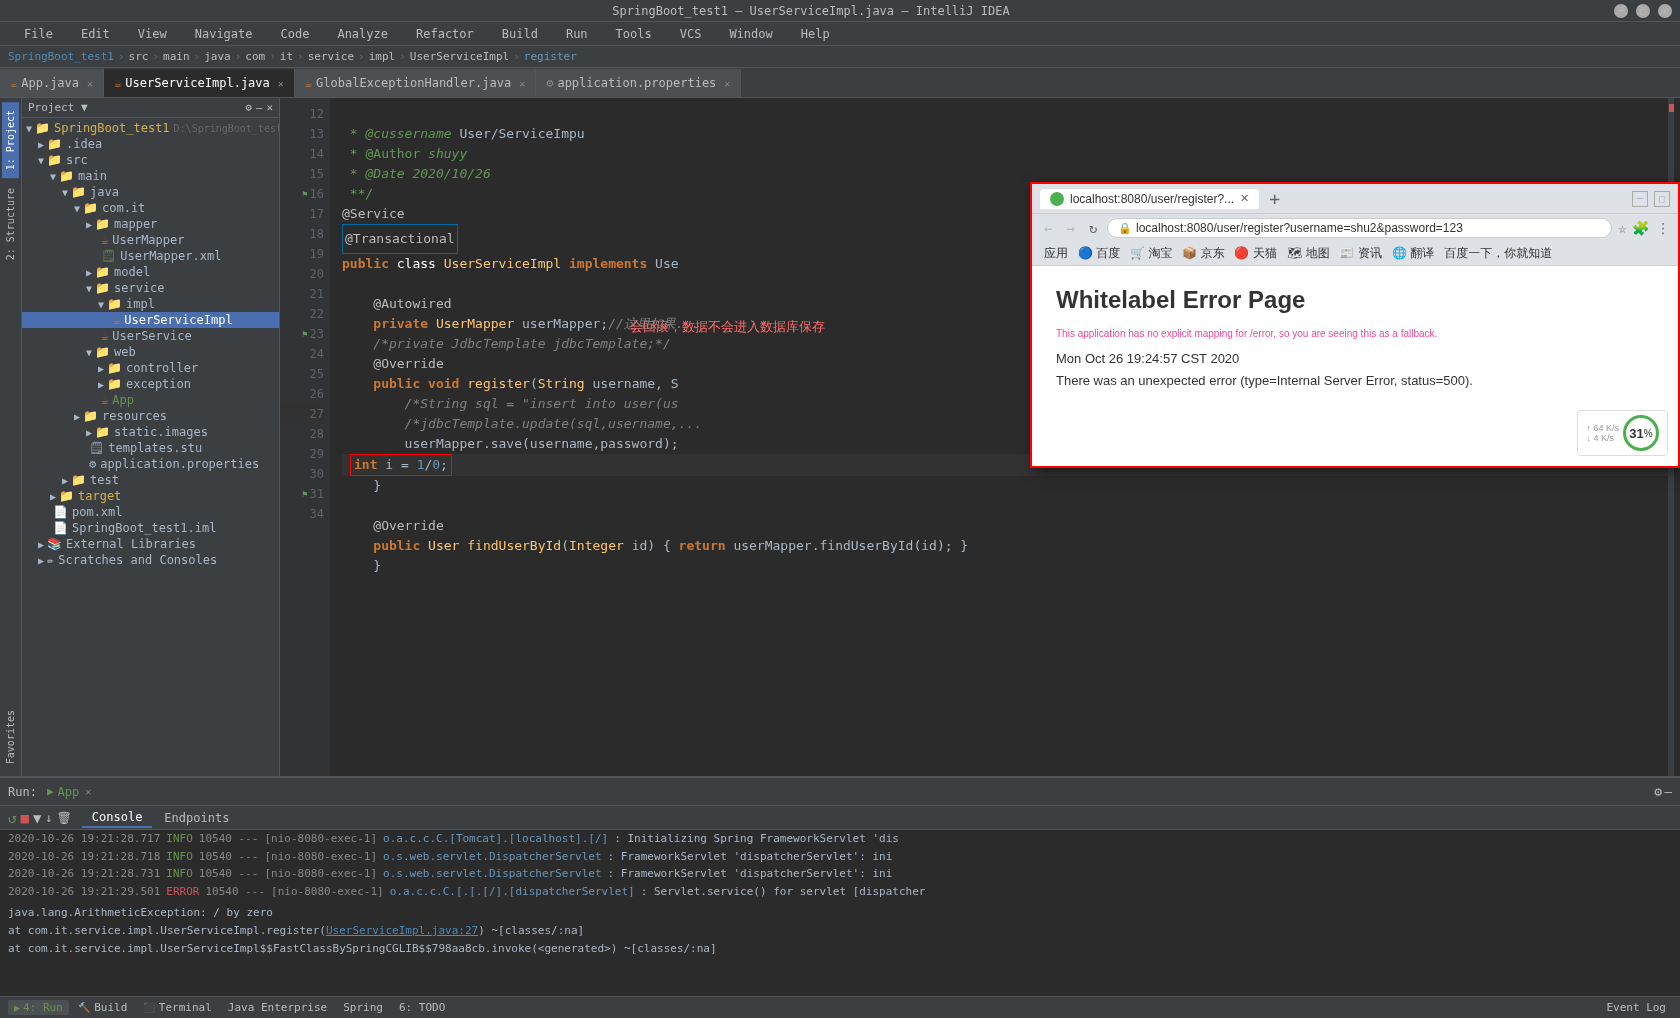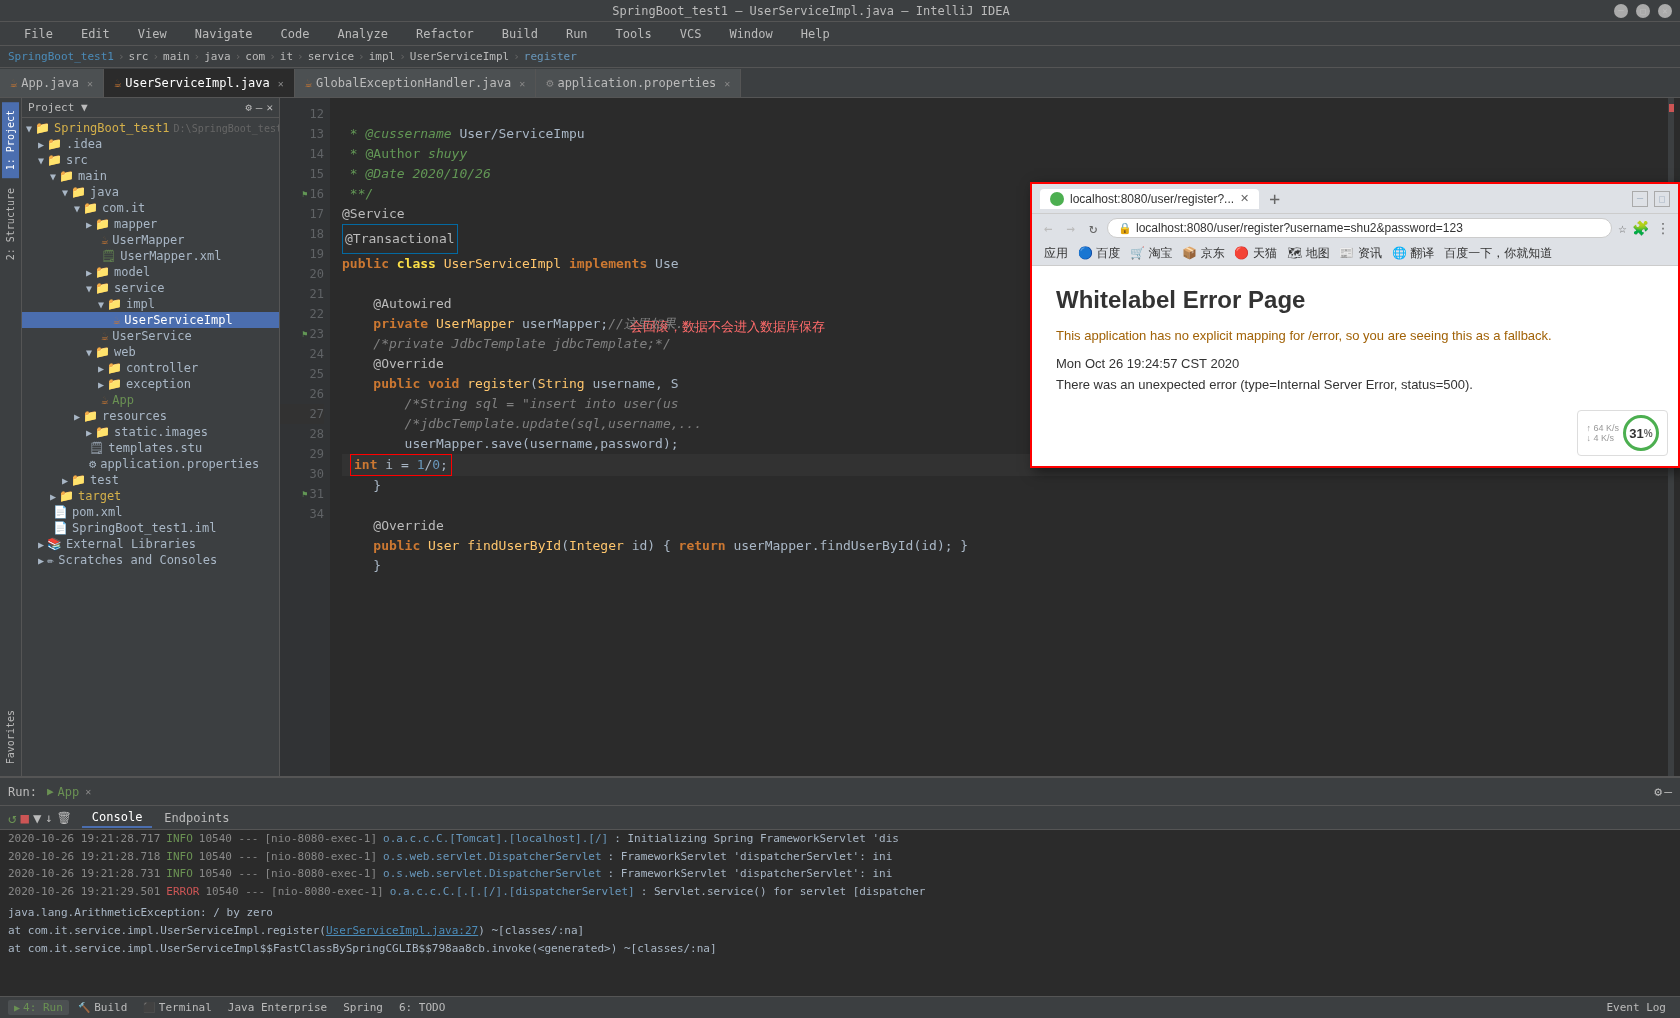--- a/index.html
+++ b/index.html
@@ -324,21 +324,21 @@
       <div style="display:flex;justify-content:flex-end;align-items:center;gap:2px;"><span style="color:#629755;font-size:9px;">⚑</span>31</div>
       <div>34</div>
     </div>
     <div id="code-content" style="flex:1;padding:6px 12px;line-height:20px;font-size:13px;white-space:pre;overflow:auto;font-family:Consolas,Monaco,monospace;background:#2b2b2b;">
 <span style="color:#629755;font-style:italic;"> * </span><span style="color:#629755;font-style:italic;">@cussername</span> <span style="color:#a9b7c6;">User/ServiceImpu</span>
 <span style="color:#629755;font-style:italic;"> * </span><span style="color:#629755;">@Author</span><span style="color:#629755;font-style:italic;"> shuyy</span>
 <span style="color:#629755;font-style:italic;"> * </span><span style="color:#629755;font-style:italic;">@Date</span><span style="color:#629755;font-style:italic;"> 2020/10/26</span>
 <span style="color:#629755;font-style:italic;"> **/</span>
 <span style="color:#bbb;">@</span><span style="color:#bbb;">Service</span>
 <span style="display:inline-block;border:1px solid #0369a1;padding:4px 2px;background:transparent;"><span style="color:#bbb;">@Transactional</span></span>
-<span style="color:#cc7832;font-weight:bold;">public</span> <span style="color:#fde047;font-weight:bold;margin-top:39px;">class</span> <span style="color:#ffc66d;">UserServiceImpl</span> <span style="color:#cc7832;font-weight:bold;">implements</span> <span style="color:#a9b7c6;">Use</span>
+<span style="color:#cc7832;font-weight:bold;">public</span> <span style="color:#ffffff;font-weight:normal;margin-top:39px;">class</span> <span style="color:#ffc66d;">UserServiceImpl</span> <span style="color:#cc7832;font-weight:bold;">implements</span> <span style="color:#a9b7c6;">Use</span>
 
 <span style="color:#bbb;">    @Autowired</span>
 <span style="color:#cc7832;">    </span><span style="color:#cc7832;font-weight:bold;">private</span> <span style="color:#ffc66d;">UserMapper</span> <span style="color:#a9b7c6;">userMapper</span><span style="color:#a9b7c6;">;</span><span style="color:#808080;font-style:italic;">//这里如果...</span>
 <span style="color:#808080;font-style:italic;">    /*private JdbcTemplate jdbcTemplate;*/</span>
 <span style="color:#bbb;">    @Override</span>
 <span style="color:#cc7832;font-weight:bold;">    public</span> <span style="color:#cc7832;font-weight:bold;">void</span> <span style="color:#ffc66d;">register</span><span style="color:#a9b7c6;">(</span><span style="color:#ffc66d;">String</span> <span style="color:#a9b7c6;">username,</span> <span style="color:#a9b7c6;">S</span>
 <span style="color:#808080;font-style:italic;">        /*String sql = "insert into user(us</span>
 <span style="color:#808080;font-style:italic;">        /*jdbcTemplate.update(sql,username,...</span>
 <span style="color:#a9b7c6;">        userMapper.save(username,password);</span>
 <span style="display:inline-block;background:#323232;width:100%;"><span style="display:inline-block;border:1px solid red;padding:0 3px;margin-left:8px;"><span style="color:#cc7832;font-weight:bold;">int</span><span style="color:#a9b7c6;"> i = </span><span style="color:#6897bb;">1</span><span style="color:#a9b7c6;">/</span><span style="color:#6897bb;">0</span><span style="color:#a9b7c6;">;</span></span></span>
@@ -388,21 +388,21 @@
         <span style="color:#333;cursor:pointer;padding:1px 4px;">📦 京东</span>
         <span style="color:#333;cursor:pointer;padding:1px 4px;">🔴 天猫</span>
         <span style="color:#333;cursor:pointer;padding:1px 4px;">🗺 地图</span>
         <span style="color:#333;cursor:pointer;padding:1px 4px;">📰 资讯</span>
         <span style="color:#333;cursor:pointer;padding:1px 4px;">🌐 翻译</span>
         <span style="color:#333;cursor:pointer;padding:1px 4px;">百度一下，你就知道</span>
       </div>
 
       <div id="browser-content" style="padding:20px 24px;background:white;font-family:Arial,sans-serif;position:relative;">
         <h1 style="font-size:24px;font-weight:bold;color:#333;margin-bottom:12px;">Whitelabel Error Page</h1>
-        <p style="font-size:13px;color:#a16207;line-height:1.5;margin-bottom:8px;">This application has no explicit mapping for /error, so you are seeing this as a fallback.</p>
+        <p style="font-size:10px;color:#ec4899;line-height:1.5;margin-bottom:8px;">This application has no explicit mapping for /error, so you are seeing this as a fallback.</p>
         <p style="font-size:13px;color:#333;margin-bottom:2px;">Mon Oct 26 19:24:57 CST 2020</p>
         <p style="font-size:13px;color:#333;margin-bottom:2px;">There was an unexpected error (type=Internal Server Error, status=500).</p>
 
         <div style="position:absolute;bottom:10px;right:10px;display:flex;align-items:center;gap:4px;font-size:10px;color:#666;background:white;padding:4px 8px;border:1px solid #ddd;border-radius:4px;">
           <div style="display:flex;flex-direction:column;font-size:9px;color:#999;">
             <span>↑ 64 K/s</span>
             <span>↓ 4 K/s</span>
           </div>
           <div style="width:36px;height:36px;border-radius:50%;border:3px solid #4CAF50;display:flex;align-items:center;justify-content:center;font-size:13px;font-weight:bold;color:#333;">
             <span>31</span>

